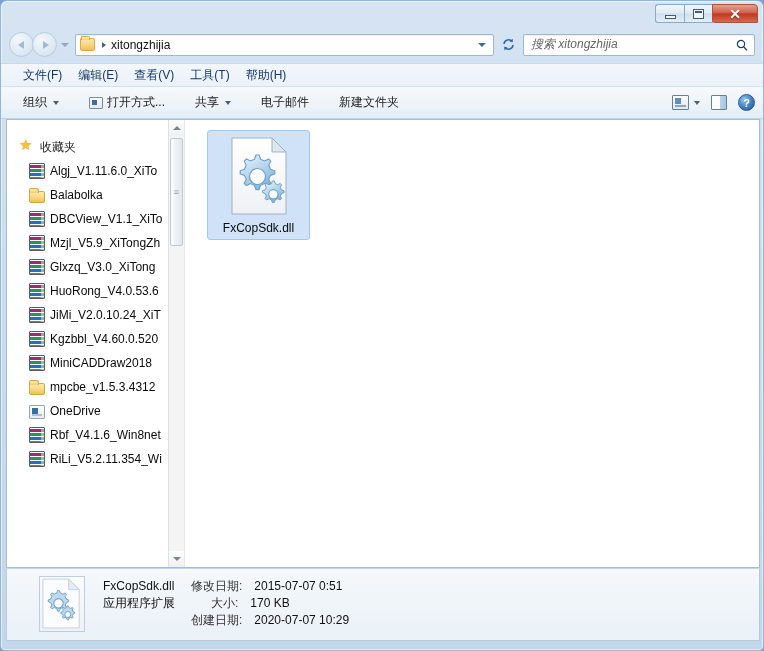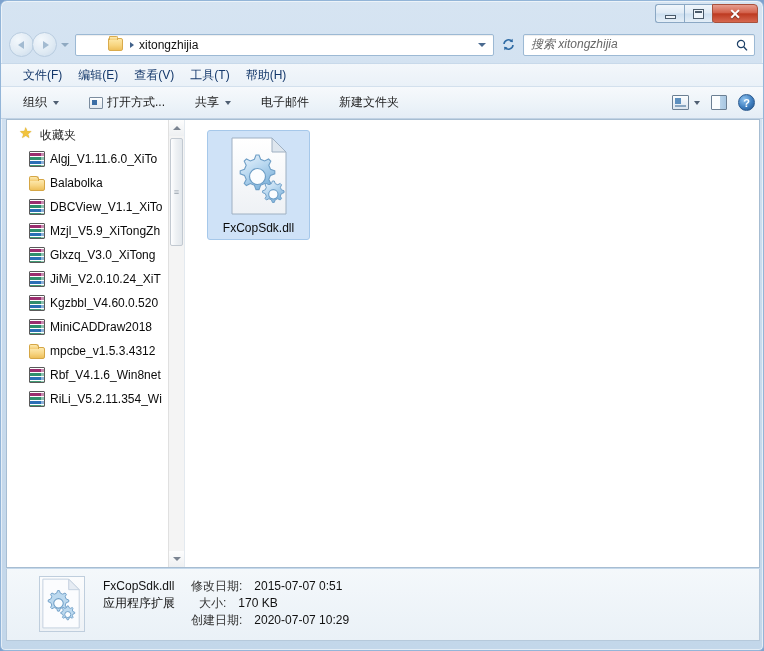--- a/index.html
+++ b/index.html
@@ -95,21 +95,20 @@
   #addressbox {
     flex: 1;
     height: 22px;
     margin-left: 4px;
     background: #fff;
     border: 1px solid #9cb9d4;
     border-radius: 2px;
     display: flex; align-items: center;
     box-shadow: inset 0 1px 1px rgba(0,0,0,.07);
     position: relative;
-    padding-left: 28px;
   }
   .crumb-folder {
     width: 15px; height: 13px;
     margin-left: 4px;
     position: relative;
     background: linear-gradient(to bottom,#fde8a8 0%, #f8d681 55%, #eec05b 100%);
     border: 1px solid #d9ab4c;
     border-radius: 1px 2px 2px 2px;
   }
   .crumb-folder::before {
@@ -230,21 +229,21 @@
 
   
   #sidebar {
     width: 178px;
     height: 100%;
     background: #fff;
     border-right: 1px solid #e3e9ef;
     position: relative;
     overflow: hidden;
   }
-  #sidelist { padding-top: 3px; text-align: center; }
+  #sidelist { padding-top: 15px; text-align: center; }
   .side-item {
     display: flex; align-items: center;
     height: 24px;
     padding-left: 22px;
     white-space: nowrap;
     overflow: hidden;
     font-size: 12px;
     color: #0a0a0a;
   }
   .side-item.header {
@@ -500,33 +499,41 @@
           <div class="side-item">
             <span class="ic ic-rar"></span>
             <span class="side-label">Mzjl_V5.9_XiTongZh</span>
           </div>
           <div class="side-item">
             <span class="ic ic-rar"></span>
             <span class="side-label">Glxzq_V3.0_XiTong</span>
           </div>
           <div class="side-item">
             <span class="ic ic-rar"></span>
+            <span class="side-label">HuoRong_V4.0.53.6</span>
+          </div>
+          <div class="side-item">
+            <span class="ic ic-rar"></span>
             <span class="side-label">JiMi_V2.0.10.24_XiT</span>
           </div>
           <div class="side-item">
             <span class="ic ic-rar"></span>
             <span class="side-label">Kgzbbl_V4.60.0.520</span>
           </div>
           <div class="side-item">
             <span class="ic ic-rar"></span>
             <span class="side-label">MiniCADDraw2018</span>
           </div>
           <div class="side-item">
             <span class="ic ic-folder"></span>
             <span class="side-label">mpcbe_v1.5.3.4312</span>
+          </div>
+          <div class="side-item">
+            <span class="ic ic-onedrive"></span>
+            <span class="side-label">OneDrive</span>
           </div>
           <div class="side-item">
             <span class="ic ic-rar"></span>
             <span class="side-label">Rbf_V4.1.6_Win8net</span>
           </div>
           <div class="side-item">
             <span class="ic ic-rar"></span>
             <span class="side-label">RiLi_V5.2.11.354_Wi</span>
           </div>
         </div>
@@ -591,21 +598,21 @@
     </div>
 
     <div id="details-text">
       <div class="det-row">
         <span class="det-c1">FxCopSdk.dll</span>
         <span class="det-label">修改日期:</span>
         <span class="det-val">2015-07-07 0:51</span>
       </div>
       <div class="det-row">
         <span class="det-c1">应用程序扩展</span>
-        <span class="det-label" style="margin-left:8px">大小:</span>
+        <span class="det-label" style="margin-left:20px">大小:</span>
         <span class="det-val">170 KB</span>
       </div>
       <div class="det-row">
         <span class="det-c1"></span>
         <span class="det-label">创建日期:</span>
         <span class="det-val">2020-07-07 10:29</span>
       </div>
     </div>
   </div>
 

